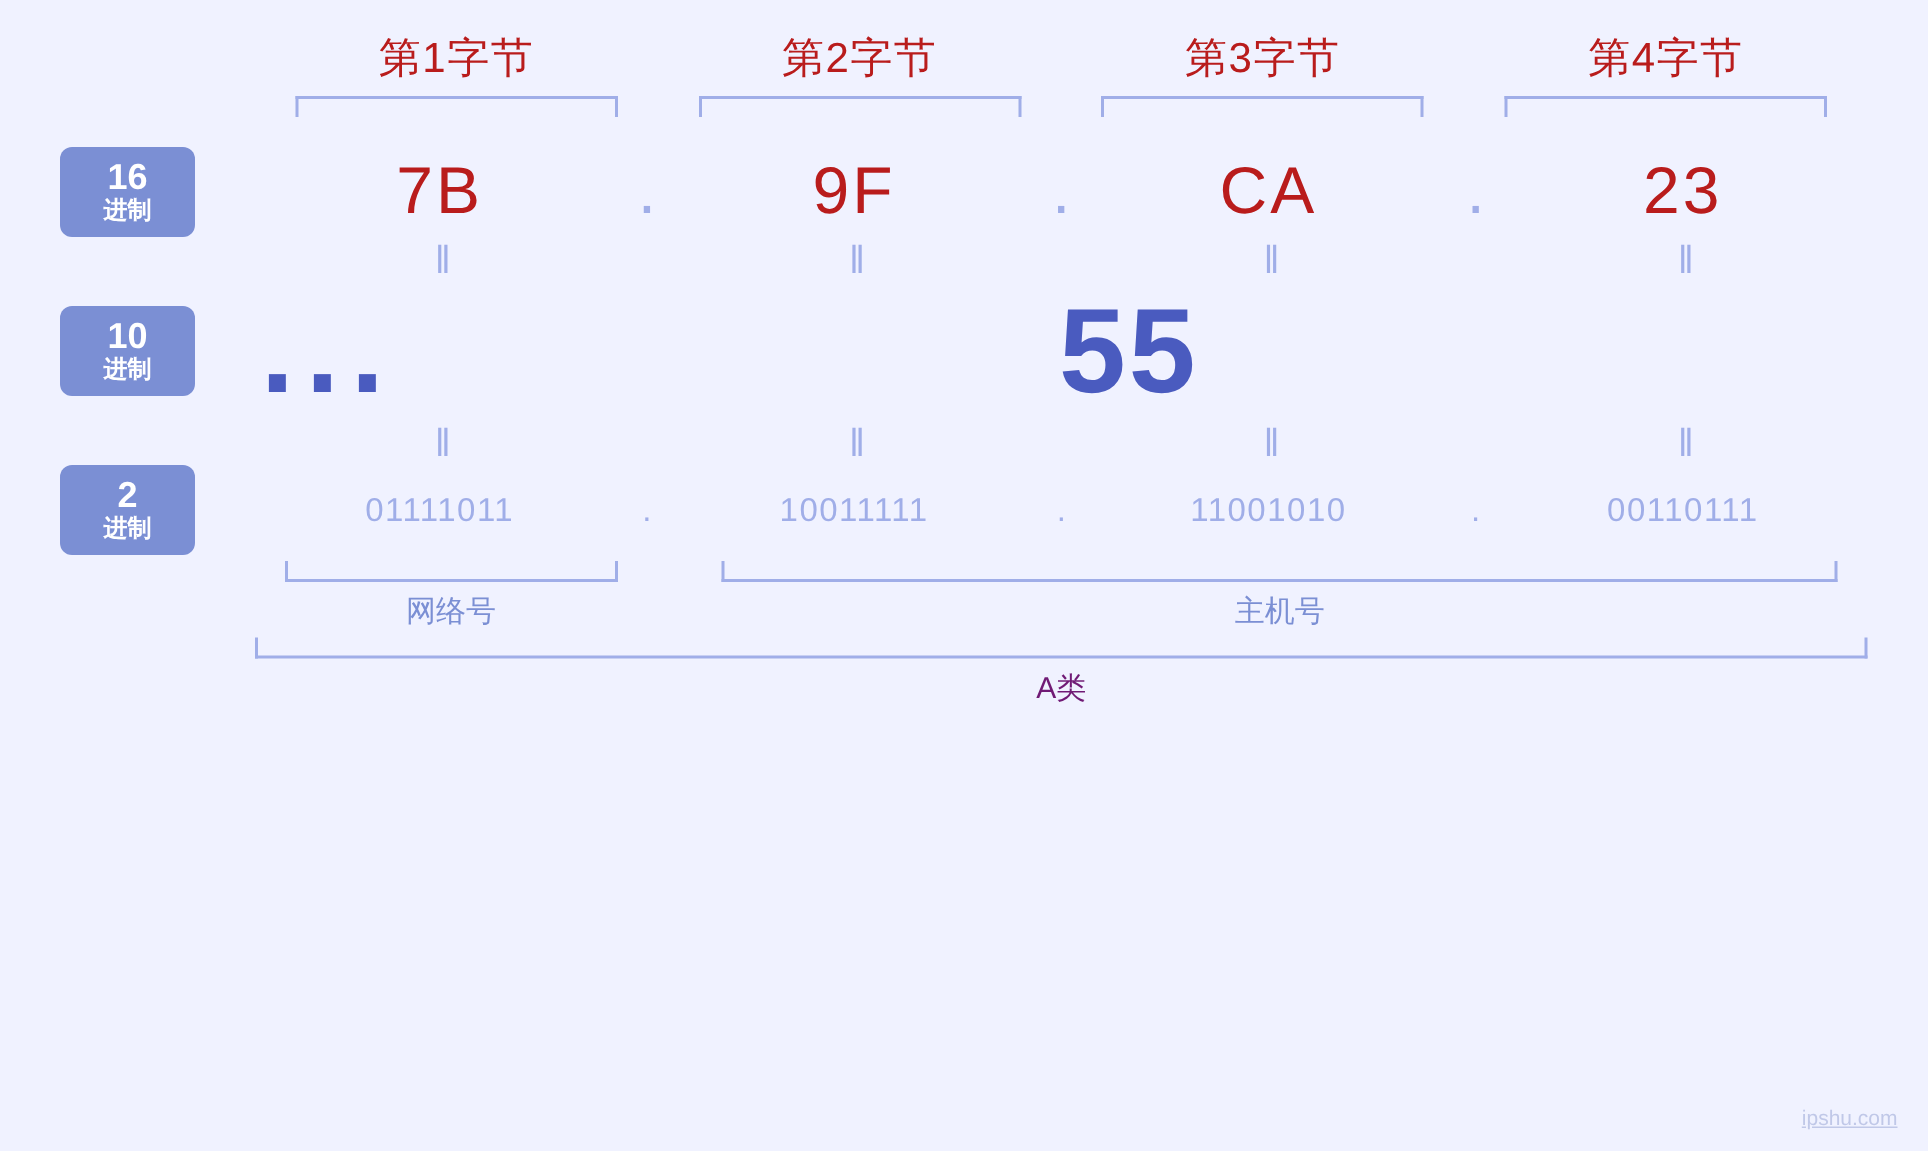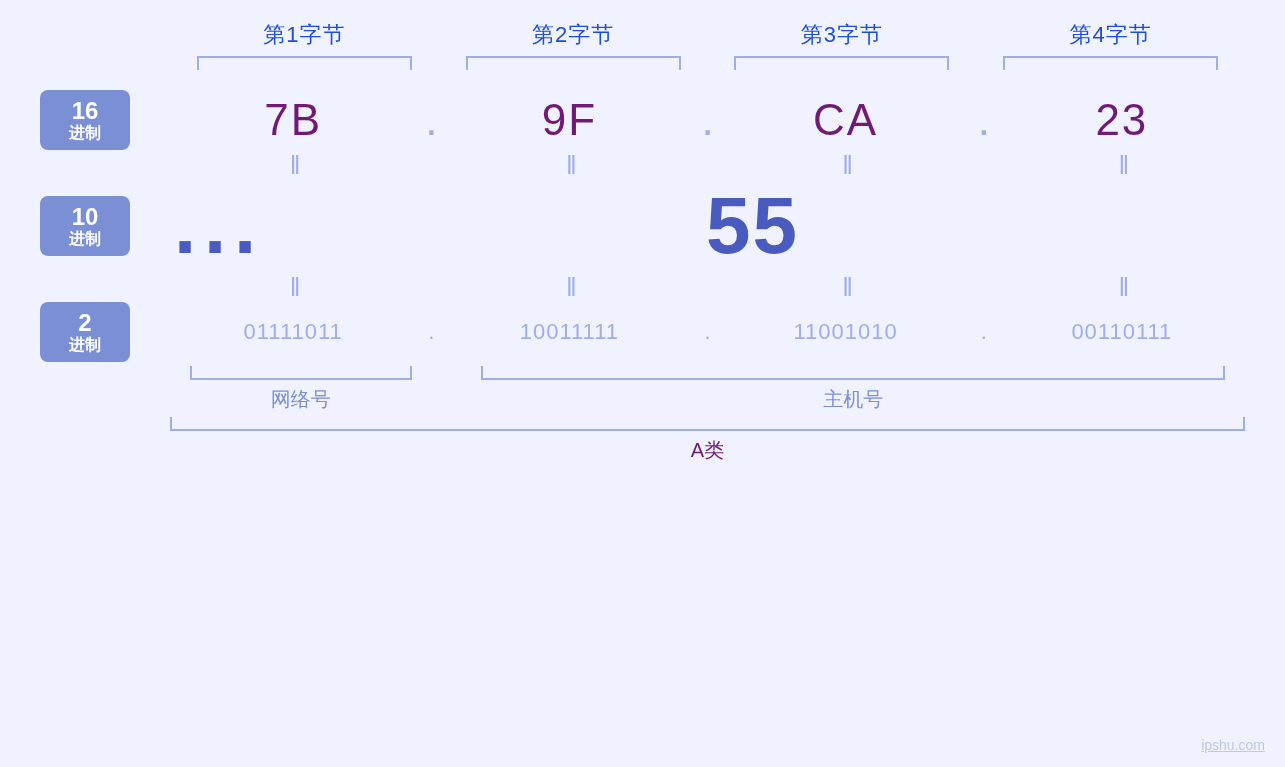--- a/index.html
+++ b/index.html
@@ -23,22 +23,22 @@
 
     
     .headers-row {
       display: flex;
       margin-left: 130px;
       margin-bottom: 0px;
     }
     .col-header {
       flex: 1;
       text-align: center;
-      color: #1d4ed8;
-      font-size: 22px;
+      color: #b91c1c;
+      font-size: 28px;
       letter-spacing: 1px;
       padding-bottom: 6px;
     }
 
     
     .bracket-row {
       display: flex;
       margin-left: 130px;
       margin-bottom: 10px;
     }
@@ -101,21 +101,21 @@
     .dot-cell {
       width: 30px;
       display: flex;
       align-items: center;
       justify-content: center;
       flex-shrink: 0;
     }
 
     
     .hex-value {
-      color: #701a75;
+      color: #b91c1c;
       font-size: 44px;
       font-weight: 400;
       letter-spacing: 2px;
     }
     .hex-dot {
       color: #a0aee8;
       font-size: 44px;
     }
 
     

